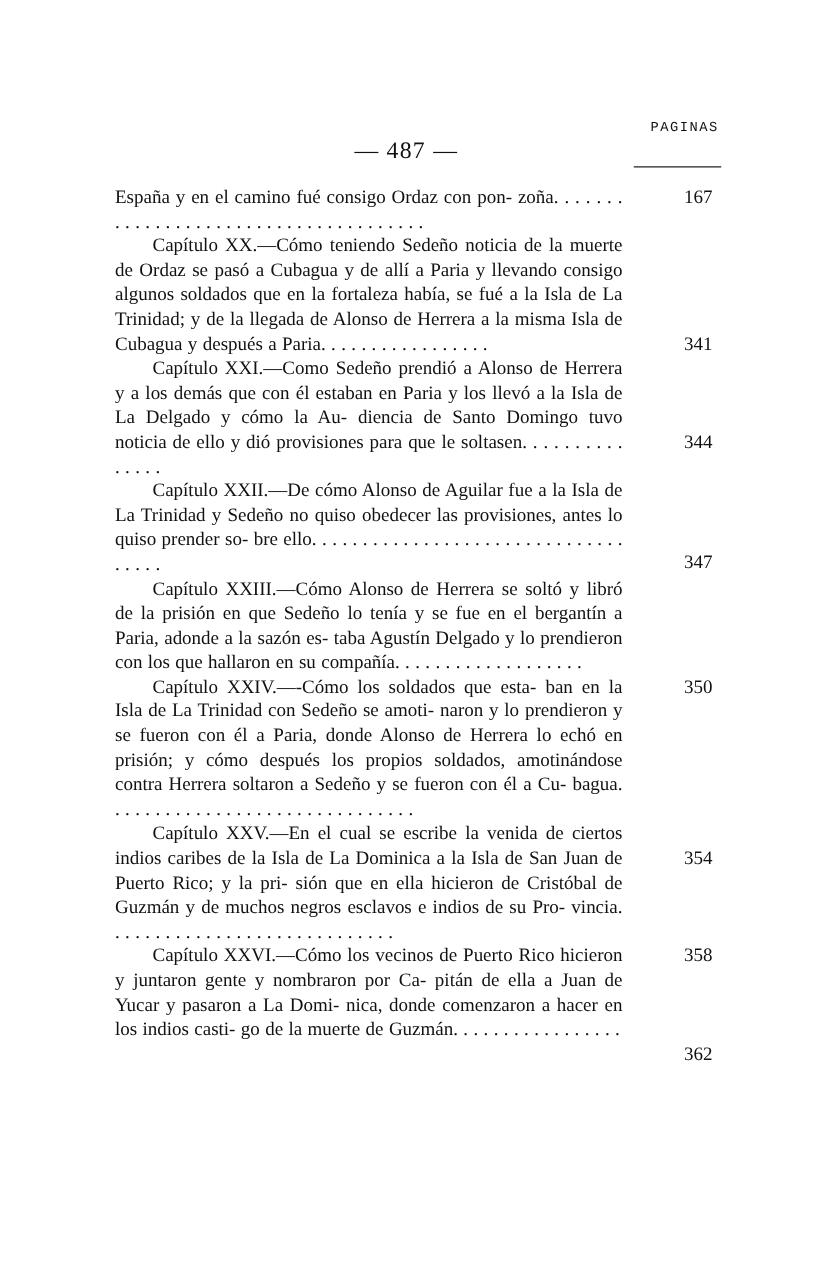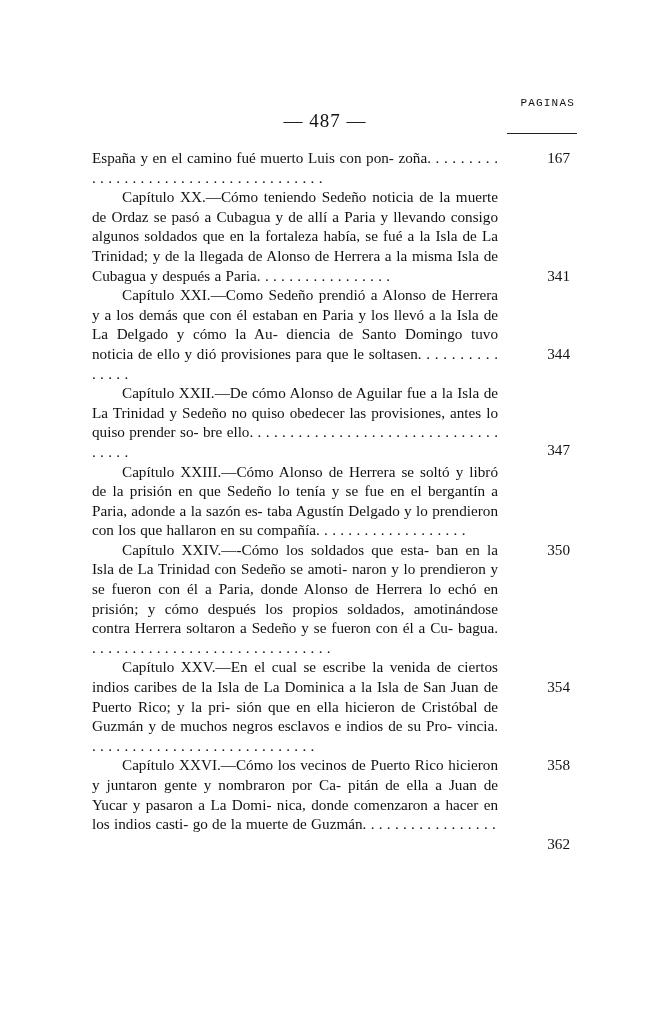--- a/index.html
+++ b/index.html
@@ -87,21 +87,21 @@
 
 <div class="page">
 
   <div class="page-number">— 487 —</div>
 
   <div class="col-header">PAGINAS</div>
   <div class="col-header-rule"></div>
 
   <div class="toc" id="toc-list">
       <div class="entry">
-        <div class="entry-text">España y en el camino fué muerto  Luis  con pon-  zoña. . . . . . . . . . .  . . . . . . . . . . . . . . . . . . . . . . . . . . .</div>
+        <div class="entry-text">España y en el camino fué consigo  Ordaz  con pon-  zoña. . . . . . . . . . .  . . . . . . . . . . . . . . . . . . . . . . . . . . .</div>
         <div class="pagenum" style="top: 0px;">167</div>
       </div>
       <div class="entry">
         <div class="entry-text first-line-indent">Capítulo XX.—Cómo teniendo Sedeño noticia de la muerte de  Ordaz se pasó  a  Cubagua  y  de allí a Paria y llevando consigo  algunos  soldados que en la fortaleza había,  se fué a la Isla de La Trinidad;  y de la llegada de Alonso  de  Herrera a la misma Isla de Cubagua y después a  Paria. . . . . . . . . . . . . . . . .</div>
         <div class="pagenum" style="top: 78.4px;">341</div>
       </div>
       <div class="entry">
         <div class="entry-text first-line-indent">Capítulo XXI.—Como Sedeño   prendió a Alonso de Herrera y a los demás que  con él estaban en  Paria y los llevó a la Isla de La Delgado y cómo la Au- diencia de Santo Domingo tuvo noticia de ello y  dió provisiones para que le soltasen. . . .   . . . . . . . . . . .</div>
         <div class="pagenum" style="top: 58.8px;">344</div>
       </div>

